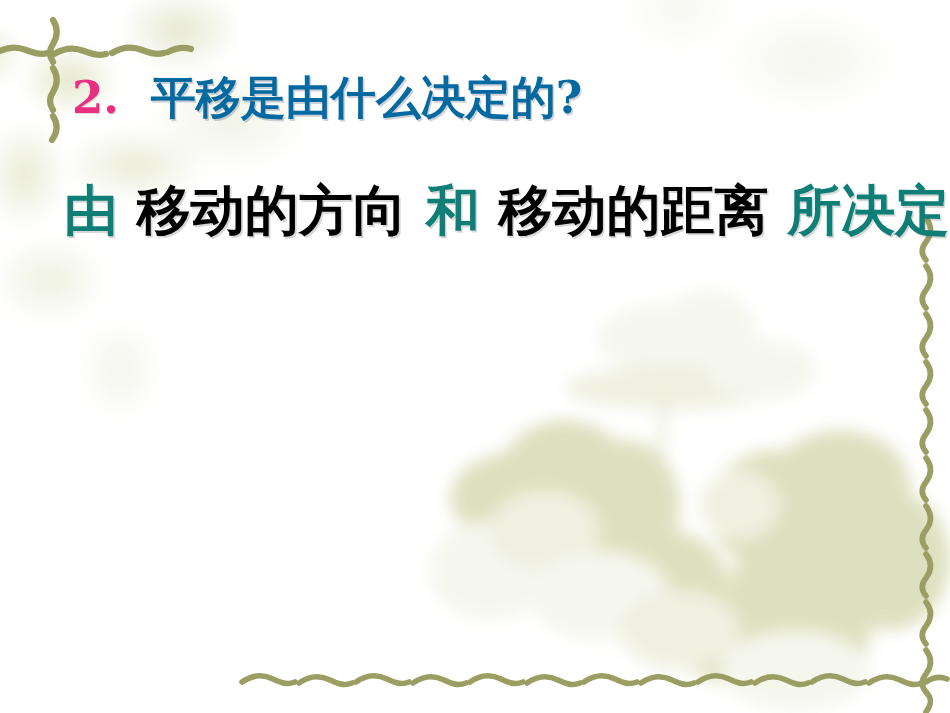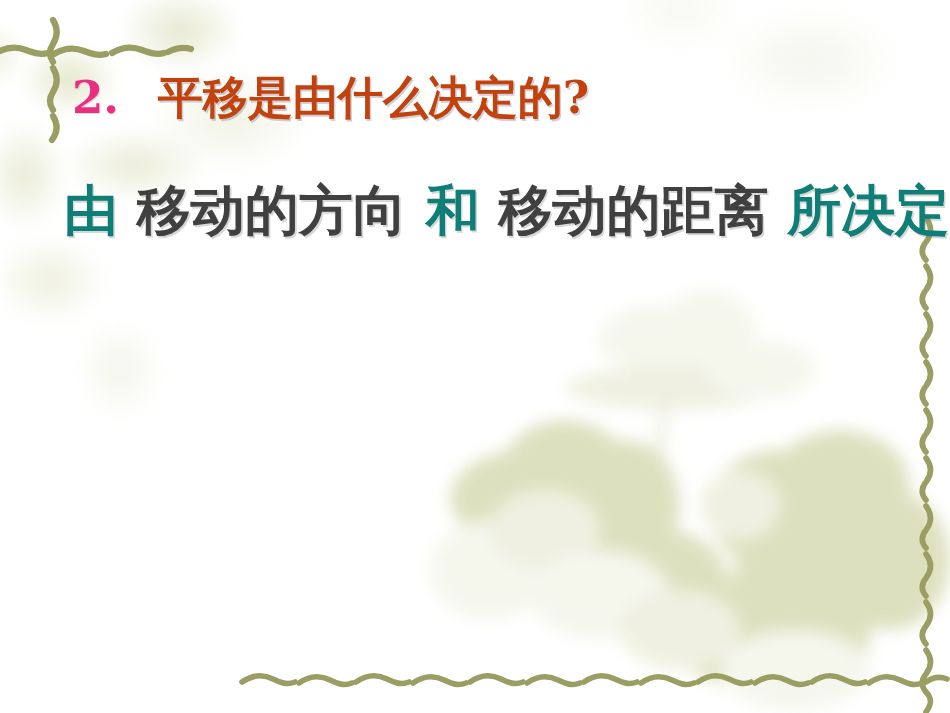--- a/index.html
+++ b/index.html
@@ -120,36 +120,36 @@
     top: 74px;
     font-size: 45px;
     line-height: 1.05;
   }
   #line1 .num {
     color: #ea2e80;
     font-family: "DejaVu Serif", "Liberation Serif", serif;
     text-shadow: 1px 1px 0 rgba(120,110,110,.22);
   }
   #line1 .q {
-    color: #c2410c;
+    color: #0369a1;
     text-shadow: 1.5px 1.5px 0 rgba(100,100,130,.30);
-    margin-left: 23px;
+    margin-left: 16px;
   }
 
   #line2 {
     left: 64px;
     top: 182px;
     font-size: 54px;
     line-height: 1.05;
   }
   #line2 span {
     text-shadow: 1.6px 1.6px 0 rgba(110,110,110,.28);
   }
   #line2 .teal { color: #0e7e77; }
-  #line2 .red  { color: #404040; font-family: Liberation Mono, monospace; }
+  #line2 .red  { color: #000000; font-family: Liberation Mono, monospace; }
 </style>
 </head>
 <body>
 
 <div id="slide">
 
   <div class="wm wm-tl"></div>
   <div class="wm wm-ml"></div>
   <div class="wm wm-tr"></div>
 

